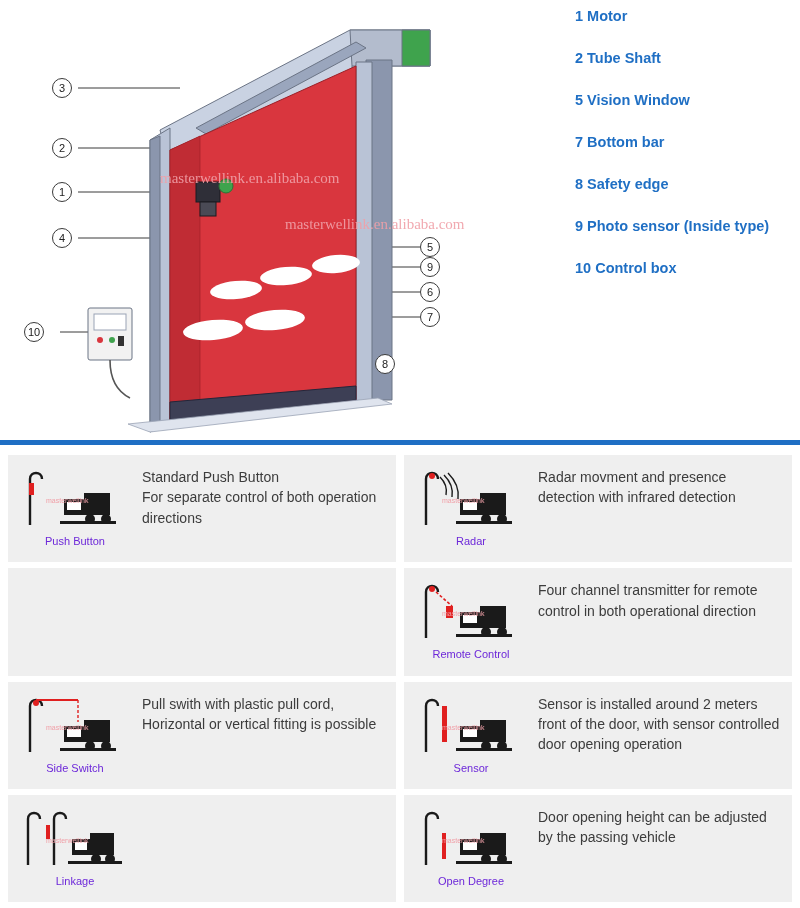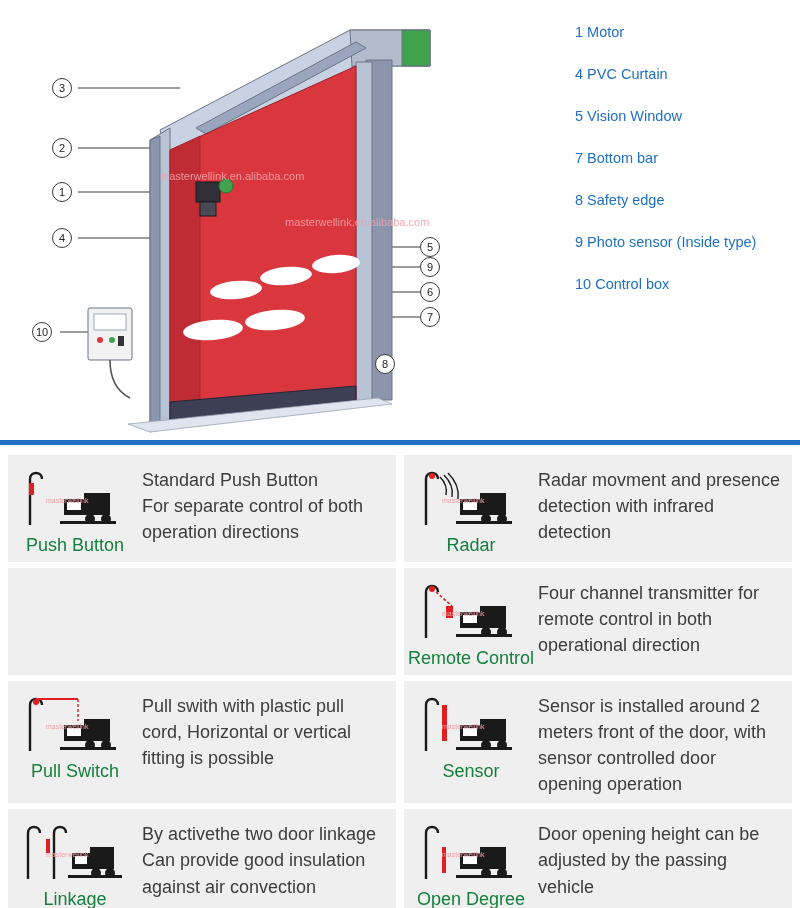--- a/index.html
+++ b/index.html
@@ -26,28 +26,28 @@
     border:1px solid #3a3a3a;
     background:#ffffff;
     color:#222;
     font-size:11px;
     display:flex;align-items:center;justify-content:center;
     box-sizing:border-box;
   }
   .watermark{
     position:absolute;
     color:#f0a0a8;
-    font-size:11px;
-    font-family:Liberation Sans, sans-serif;
+    font-size:15px;
+    font-family:Liberation Serif, serif;
     white-space:nowrap;
     opacity:.9;
   }
   
   #legend{
-    position:absolute;left:575px;top:24px;width:225px;
+    position:absolute;left:575px;top:8px;width:225px;font-weight:bold;
   }
   .legend-item{
     color:#1f6fc4;
     font-size:14.5px;
     margin-bottom:26px;
     white-space:nowrap;
   }
   
   #divider{
     position:absolute;left:0;top:440px;width:800px;height:5px;
@@ -79,30 +79,30 @@
     flex-direction:column;
     align-items:center;
     justify-content:flex-start;
   }
   .feature-icon{
     width:110px;height:66px;
     position:relative;
     margin-top:2px;
   }
   .feature-label{
-    color:#15803d;
-    font-size:18px;
+    color:#6d28d9;
+    font-size:11px;
     margin-top:6px;
     text-align:right;
     white-space:nowrap;
   }
   .feature-desc{
     flex:1;
     color:#3c3c3c;
-    font-size:18px;
+    font-size:14px;
     line-height:1.45;
     padding-left:8px;
     padding-top:6px;
     white-space:pre-line;
   }
   .icon-wm{
     position:absolute;
     left:26px;top:34px;
     font-size:7px;
     color:#f0a0a8;
@@ -165,34 +165,34 @@
       <circle cx="100" cy="340" r="3" fill="#d9363e"></circle>
       <circle cx="112" cy="340" r="3" fill="#3fa34d"></circle>
       <rect x="118" y="336" width="6" height="10" fill="#333"></rect>
       <path d="M110,360 C110,380 118,392 130,398" stroke="#555" stroke-width="1.6" fill="none"></path>
     </svg>
 
     <div class="callout-num" style="left:52px;top:78px;">3</div>
     <div class="callout-num" style="left:52px;top:138px;">2</div>
     <div class="callout-num" style="left:52px;top:182px;">1</div>
     <div class="callout-num" style="left:52px;top:228px;">4</div>
-    <div class="callout-num" style="left:32px;top:322px;">10</div>
+    <div class="callout-num" style="left:24px;top:322px;">10</div>
     <div class="callout-num" style="left:420px;top:237px;">5</div>
     <div class="callout-num" style="left:420px;top:257px;">9</div>
     <div class="callout-num" style="left:420px;top:282px;">6</div>
     <div class="callout-num" style="left:420px;top:307px;">7</div>
     <div class="callout-num" style="left:375px;top:354px;">8</div>
 
     <div class="watermark" style="left:160px;top:170px;">masterwellink.en.alibaba.com</div>
     <div class="watermark" style="left:285px;top:216px;">masterwellink.en.alibaba.com</div>
   </div>
 
   <div id="legend">
     <div class="legend-item">1 Motor</div>
-    <div class="legend-item">4 PVC Curtain</div>
+    <div class="legend-item">2 Tube Shaft</div>
     <div class="legend-item">5 Vision Window</div>
     <div class="legend-item">7 Bottom bar</div>
     <div class="legend-item">8 Safety edge</div>
     <div class="legend-item">9 Photo sensor (Inside type)</div>
     <div class="legend-item">10 Control box</div>
   </div>
 </div>
 
 <div id="divider"></div>
 
@@ -279,21 +279,21 @@
           <line x1="58" y1="10" x2="58" y2="32" stroke="#e02020" stroke-width="1.4" stroke-dasharray="3 2"></line>
           <rect x="44" y="36" width="20" height="16" fill="#1a1a1a"></rect>
           <rect x="47" y="39" width="14" height="8" fill="#ffffff"></rect>
           <rect x="64" y="30" width="26" height="22" fill="#1a1a1a"></rect>
           <circle cx="70" cy="56" r="5" fill="#1a1a1a"></circle>
           <circle cx="86" cy="56" r="5" fill="#1a1a1a"></circle>
           <rect x="40" y="58" width="56" height="3" fill="#1a1a1a"></rect>
         </svg>
         <span class="icon-wm">masterwellink</span>
       </div>
-      <div class="feature-label">Pull Switch</div>
+      <div class="feature-label">Side Switch</div>
     </div>
     <div class="feature-desc">Pull swith with plastic pull cord, Horizontal or vertical fitting is possible</div>
   </div>
 
   <div class="feature-card">
     <div class="feature-icon-wrap">
       <div class="feature-icon">
         <svg width="110" height="66" viewBox="0 0 110 66">
           <path d="M10,62 L10,16 C10,8 22,8 22,16" stroke="#1a1a1a" stroke-width="2.4" fill="none"></path>
           <rect x="26" y="16" width="5" height="36" fill="#e02020"></rect>
@@ -322,21 +322,20 @@
           <rect x="55" y="39" width="12" height="8" fill="#ffffff"></rect>
           <rect x="70" y="30" width="24" height="22" fill="#1a1a1a"></rect>
           <circle cx="76" cy="56" r="5" fill="#1a1a1a"></circle>
           <circle cx="90" cy="56" r="5" fill="#1a1a1a"></circle>
           <rect x="48" y="58" width="54" height="3" fill="#1a1a1a"></rect>
         </svg>
         <span class="icon-wm">masterwellink</span>
       </div>
       <div class="feature-label">Linkage</div>
     </div>
-    <div class="feature-desc">By activethe two door linkage Can provide good insulation against air convection</div>
   </div>
 
   <div class="feature-card">
     <div class="feature-icon-wrap">
       <div class="feature-icon">
         <svg width="110" height="66" viewBox="0 0 110 66">
           <path d="M10,62 L10,16 C10,8 22,8 22,16" stroke="#1a1a1a" stroke-width="2.4" fill="none"></path>
           <rect x="26" y="30" width="4" height="26" fill="#e02020"></rect>
           <rect x="44" y="36" width="20" height="16" fill="#1a1a1a"></rect>
           <rect x="47" y="39" width="14" height="8" fill="#ffffff"></rect>

